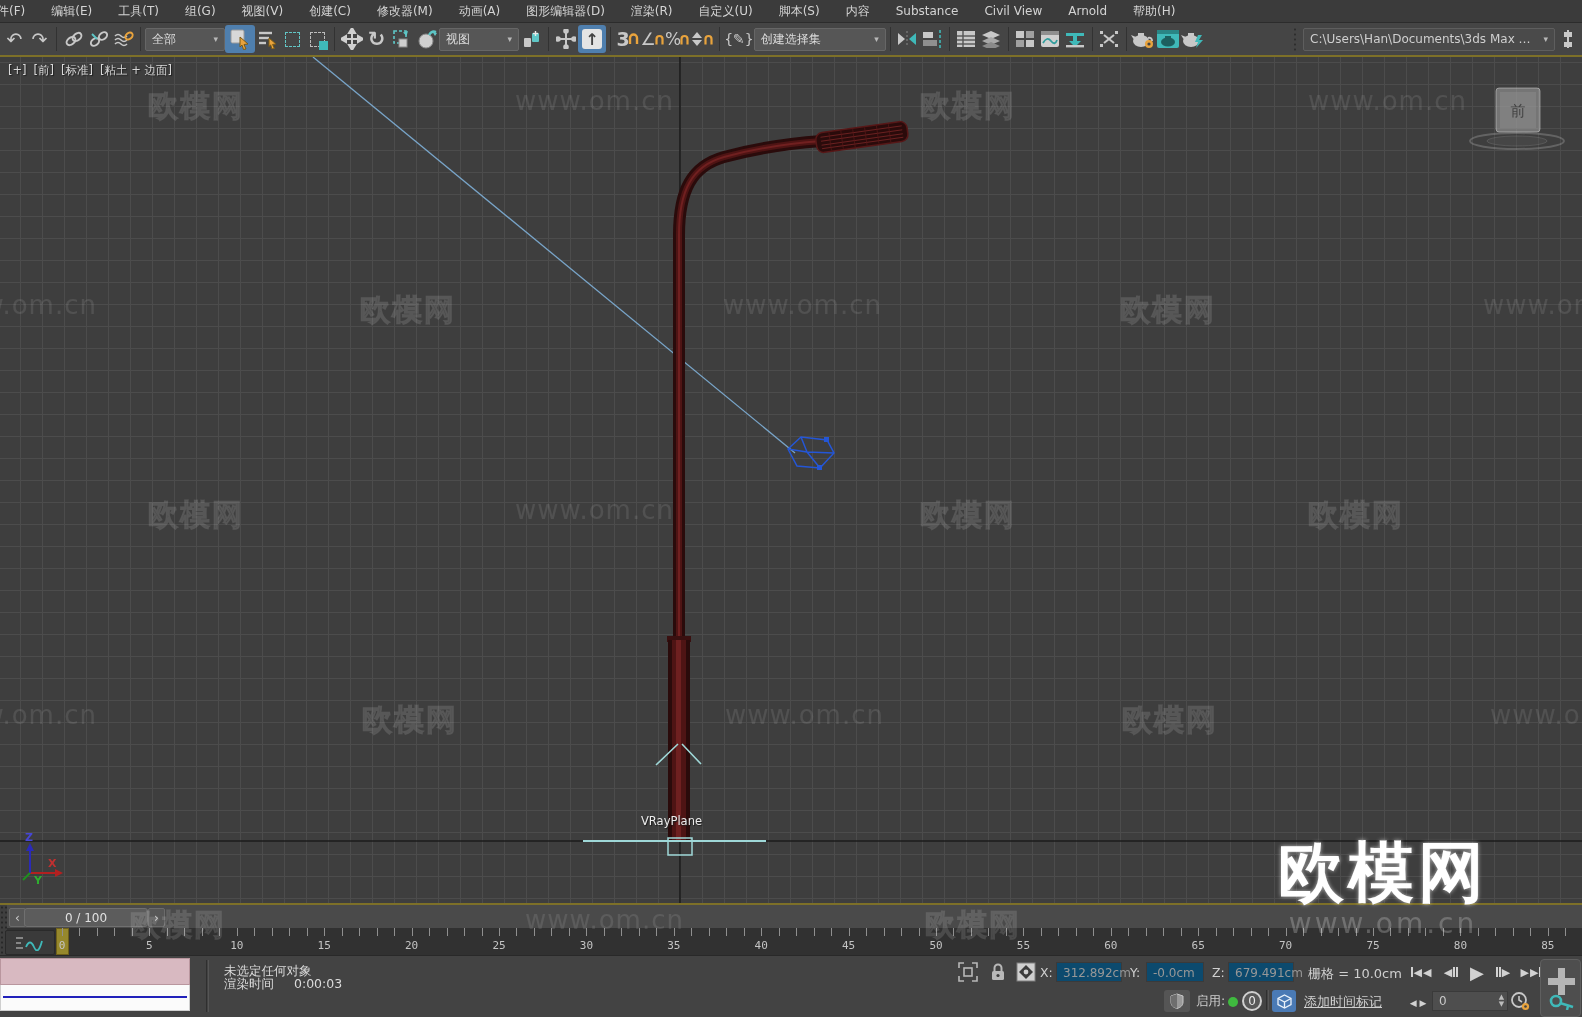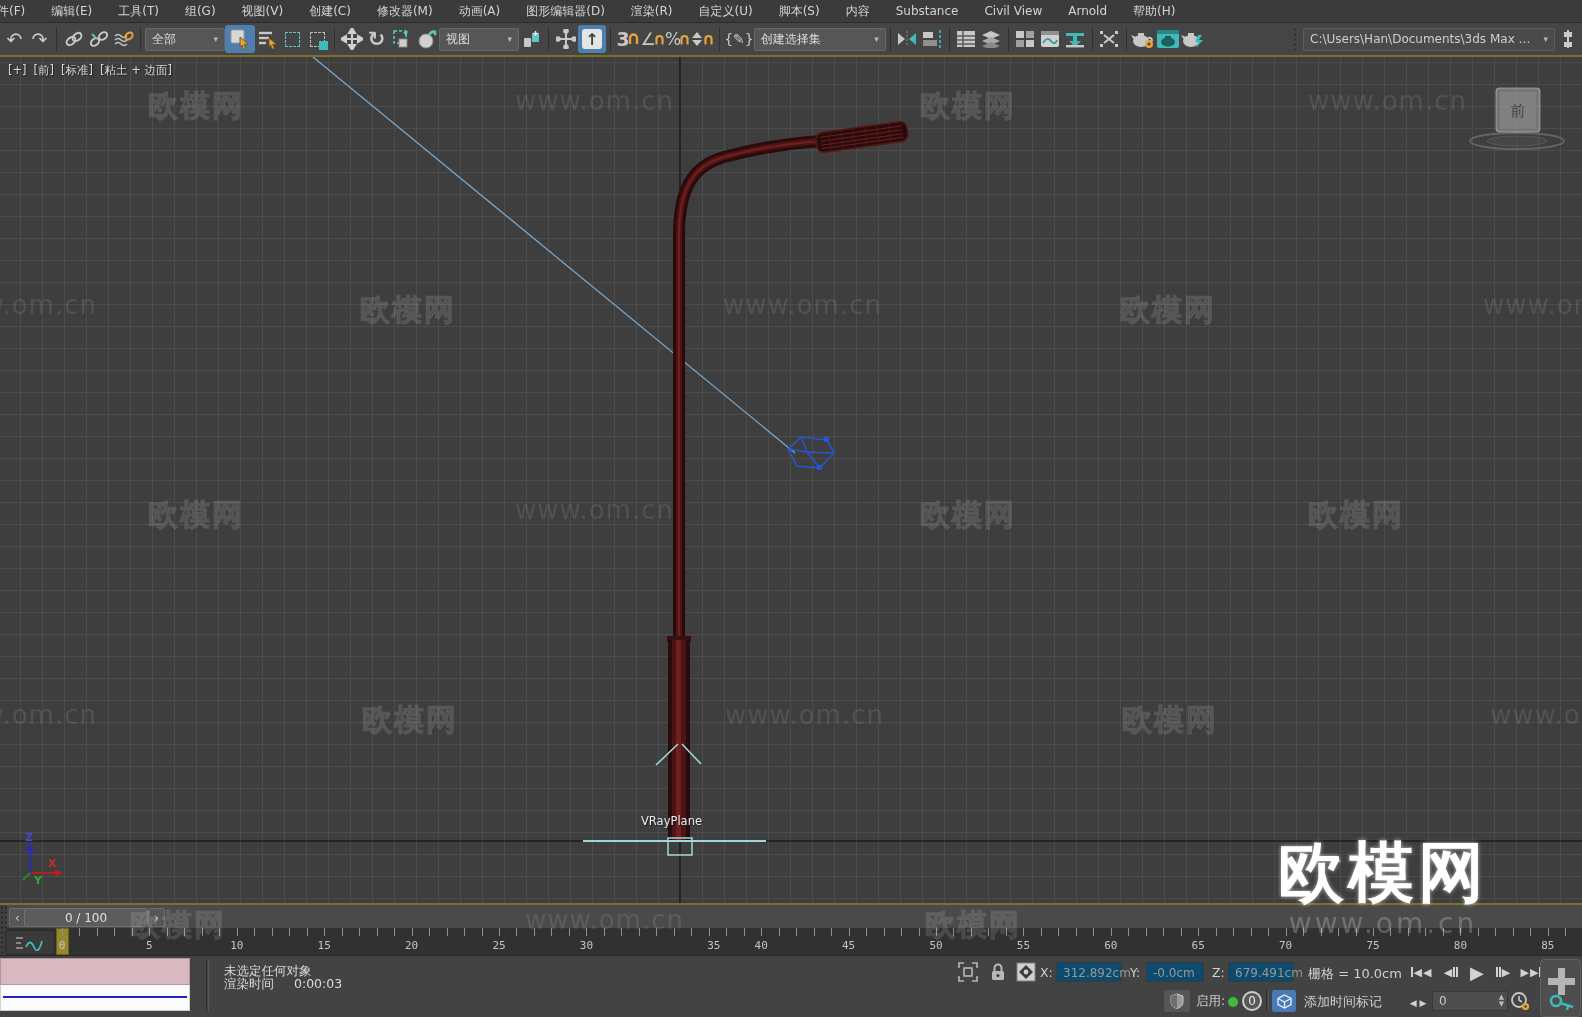--- a/index.html
+++ b/index.html
@@ -501,21 +501,21 @@
       <div class="tick" style="left: 533.96px;"></div>
       <div class="tick" style="left: 551.44px;"></div>
       <div class="tick" style="left: 568.92px;"></div>
       <div class="tick" style="left: 586.4px;"></div>
       <div class="tick-num" style="left: 586.4px;">30</div>
       <div class="tick" style="left: 603.88px;"></div>
       <div class="tick" style="left: 621.36px;"></div>
       <div class="tick" style="left: 638.84px;"></div>
       <div class="tick" style="left: 656.32px;"></div>
       <div class="tick" style="left: 673.8px;"></div>
-      <div class="tick-num" style="left: 673.8px; margin-left: 40px;">35</div>
+      <div class="tick-num" style="left: 673.8px;">35</div>
       <div class="tick" style="left: 691.28px;"></div>
       <div class="tick" style="left: 708.76px;"></div>
       <div class="tick" style="left: 726.24px;"></div>
       <div class="tick" style="left: 743.72px;"></div>
       <div class="tick" style="left: 761.2px;"></div>
       <div class="tick-num" style="left: 761.2px;">40</div>
       <div class="tick" style="left: 778.68px;"></div>
       <div class="tick" style="left: 796.16px;"></div>
       <div class="tick" style="left: 813.64px;"></div>
       <div class="tick" style="left: 831.12px;"></div>
@@ -657,21 +657,21 @@
   <span class="sb-label r2" style="left:1196px;top:37px;">启用:</span>
   <span id="enable-dot"></span>
   <span id="zero-badge">0</span>
   <div class="vsep" style="left:1266px;top:34px;height:20px;"></div>
   <span id="cube-btn">
     <svg width="15" height="15" fill="none" stroke="#eaf2fa" stroke-width="1.3">
       <polygon points="7.5,1 14,4.5 14,10.5 7.5,14 1,10.5 1,4.5"></polygon>
       <path d="M1 4.5 L7.5 8 L14 4.5 M7.5 8 V14"></path>
       </svg>
   </span>
-  <span class="sb-label" style="left:1304px;top:37px;font-size:13px;">添加时间标记</span>
+  <span class="sb-label" style="left:1304px;top:37px;font-size:13px;text-decoration:underline;">添加时间标记</span>
   <span class="pb-btn" style="left:1406px;top:36px;width:24px;font-size:9px;">◀ ▶</span>
   <span id="frame-field">
     <span class="val">0</span>
     <span class="spin">▲<br>▼</span>
   </span>
   <span class="sb-icon" style="left:1508px;top:33px;">
     <svg width="20" height="20">
         <circle cx="9" cy="9" r="7" fill="none" stroke="#c8c8c8" stroke-width="1.8"></circle>
       <path d="M9 5 V9 L12 11" fill="none" stroke="#c8c8c8" stroke-width="1.6"></path>
       <circle cx="15.5" cy="15.5" r="3.6" fill="#e8a33d"></circle>

